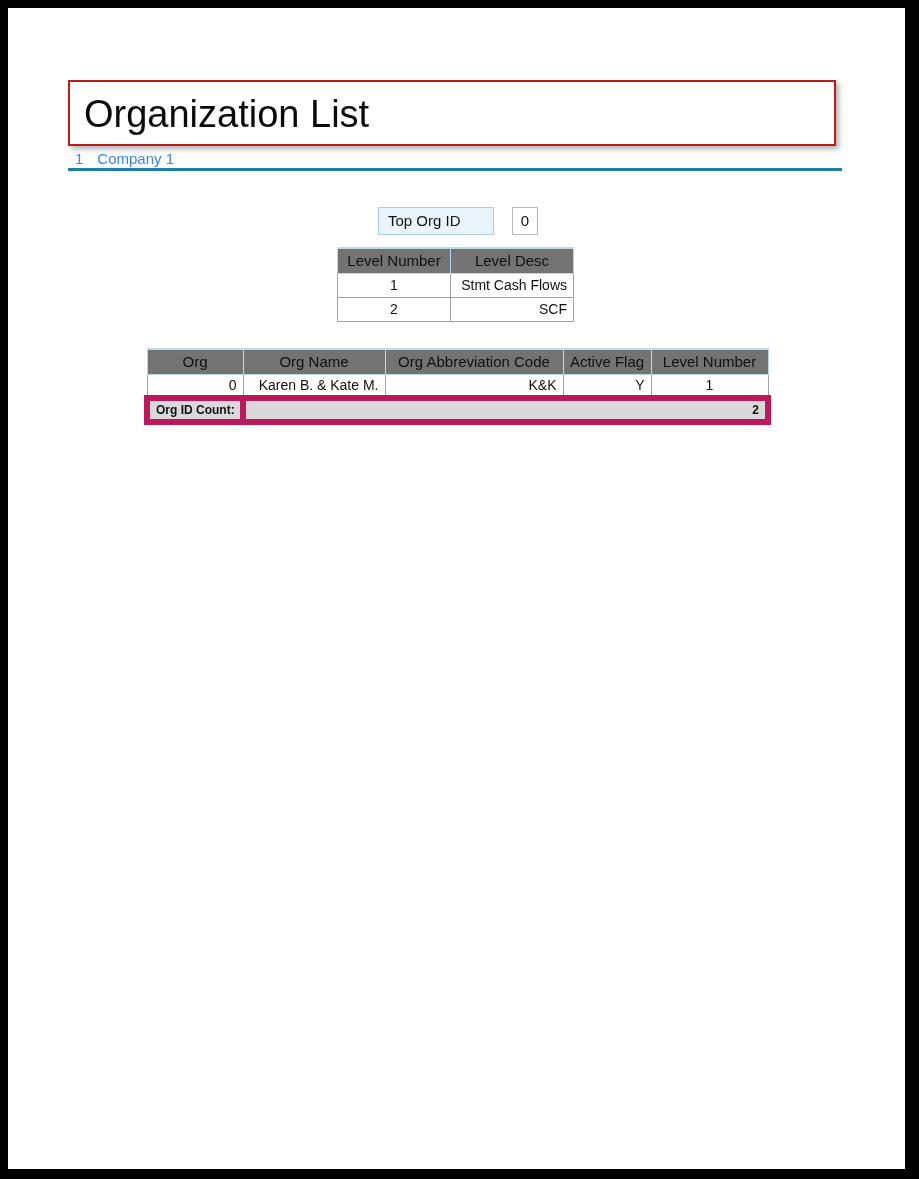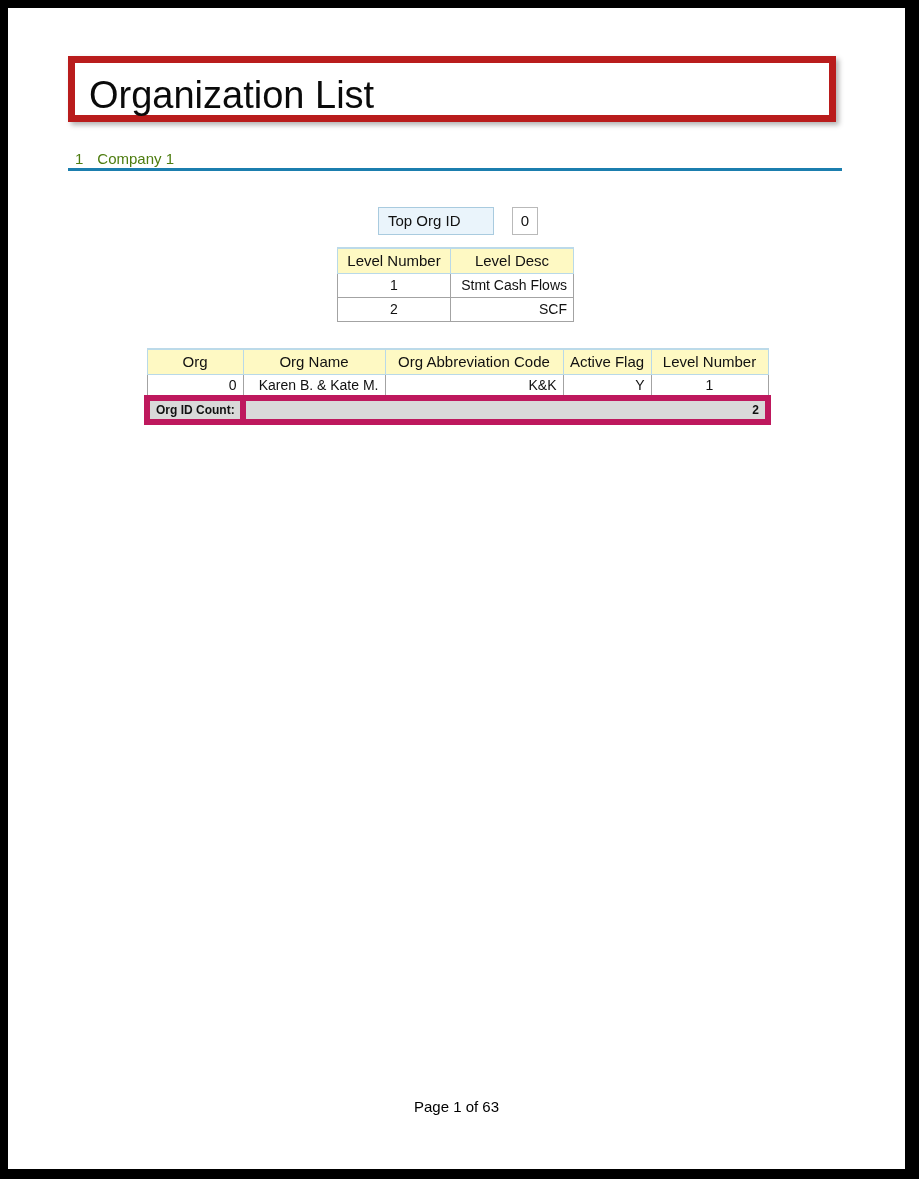--- a/index.html
+++ b/index.html
@@ -14,42 +14,42 @@
     position: absolute;
     left: 8px; top: 8px;
     width: 897px; height: 1161px;
     background: #fff;
     overflow: hidden;
   }
 
   
   .title-box {
     position: absolute;
-    left: 60px; top: 48px;
+    left: 60px; top: 72px;
     width: 768px; height: 66px;
     background: #fff;
-    border: 7px solid #b91c1c;
+    border: 2px solid #b91c1c;
     box-shadow: 3px 3px 5px rgba(0,0,0,0.30);
   }
   .title-box .title-text {
     display: block;
     font-size: 38px;
     font-weight: 400;
     color: #0a0a0a;
     padding: 11px 0 0 14px;
     letter-spacing: 0px;
     white-space: nowrap;
   }
 
   
   .section-line {
     position: absolute;
     left: 67px; top: 142px;
     font-size: 15px;
-    color: #4d7c0f;
+    color: #3b82f6;
     white-space: nowrap;
   }
   .section-line .sec-num { margin-right: 14px; }
   .blue-rule {
     position: absolute;
     left: 60px; top: 160px;
     width: 774px; height: 3px;
     background: #1b7eae;
   }
 
@@ -71,21 +71,21 @@
     background: #fff;
     border: 1px solid #b9b9b9;
     font-size: 15px;
     line-height: 26px;
     text-align: center;
   }
 
   
   table { border-collapse: collapse; table-layout: fixed; }
   th {
-    background: #fef9c3;
+    background: #737373;
     border: 1px solid #b9d9e8;
     border-top: 2px solid #bcdae9;
     font-weight: 400;
     font-size: 15px;
     text-align: center;
     height: 25px;
     padding: 0 4px;
     white-space: nowrap;
     overflow: hidden;
   }
@@ -198,15 +198,14 @@
       </tr>
     </tbody>
     <tfoot>
       <tr>
         <td class="left">Org ID Count:</td>
         <td class="left" colspan="4">2</td>
       </tr>
     </tfoot>
   </table>
 
-  <div class="page-footer">Page 1 of 63</div>
 
 </div>
 
 </body></html>

